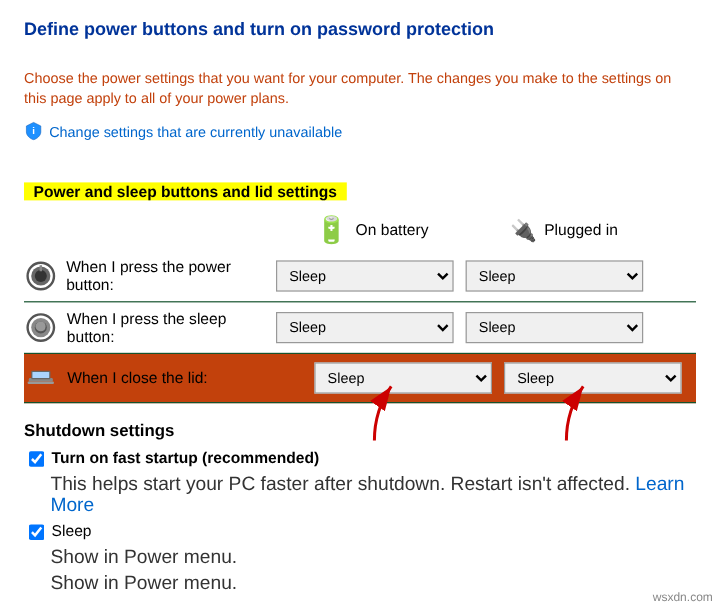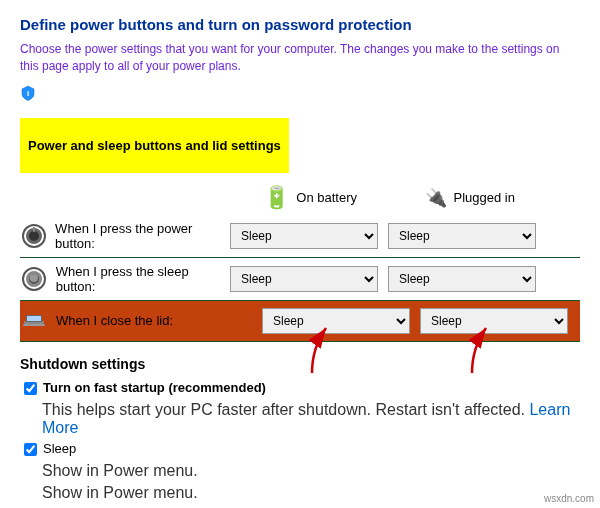--- a/index.html
+++ b/index.html
@@ -9,44 +9,45 @@
       background: #fff;
       color: #000;
       width: 600px;
       min-height: 508px;
       padding: 16px 20px;
     }
     .page-title {
       font-size: 15px;
       font-weight: 600;
       color: #003399;
-      margin-bottom: 8px;
+      margin-bottom: 24px;
     }
     .description {
       font-size: 12px;
-      color: #6d28d9;
+      color: #c2410c;
       line-height: 1.4;
       margin-bottom: 10px;
     }
     .change-settings-link {
       color: #0066cc;
       text-decoration: none;
       font-size: 12px;
       display: flex;
       align-items: center;
       gap: 5px;
       margin-bottom: 14px;
     }
     .section-header {
       background: #ffff00;
-      padding: 20px 8px;
+      padding: 0 8px;
       font-weight: 600;
       font-size: 13px;
       margin-bottom: 12px;
       display: inline-block;
+      margin-top: 18px;
     }
     .columns-header {
       display: flex;
       align-items: center;
       margin-bottom: 4px;
       padding-left: 210px;
     }
     .col-header {
       width: 160px;
       text-align: center;
@@ -153,20 +154,21 @@
 <div class="description">Choose the power settings that you want for your computer. The changes you make to the settings on this page apply to all of your power plans.</div>
 
 
 <a class="change-settings-link" href="#">
   <span>
     <svg width="16" height="16" viewBox="0 0 16 16">
       <path d="M8 1 L14 4 L14 9 C14 12 11 14.5 8 15.5 C5 14.5 2 12 2 9 L2 4 Z" fill="#1e90ff" stroke="#1565c0" stroke-width="0.5"></path>
       <text x="8" y="11" text-anchor="middle" fill="white" font-size="8" font-weight="bold">i</text>
     </svg>
   </span>
+  <span>Change settings that are currently unavailable</span>
 </a>
 
 
 <div class="section-header">Power and sleep buttons and lid settings</div>
 
 
 <div class="columns-header">
   <div class="col-header">
     <span class="battery-icon">🔋</span>
     <span>On battery</span>

